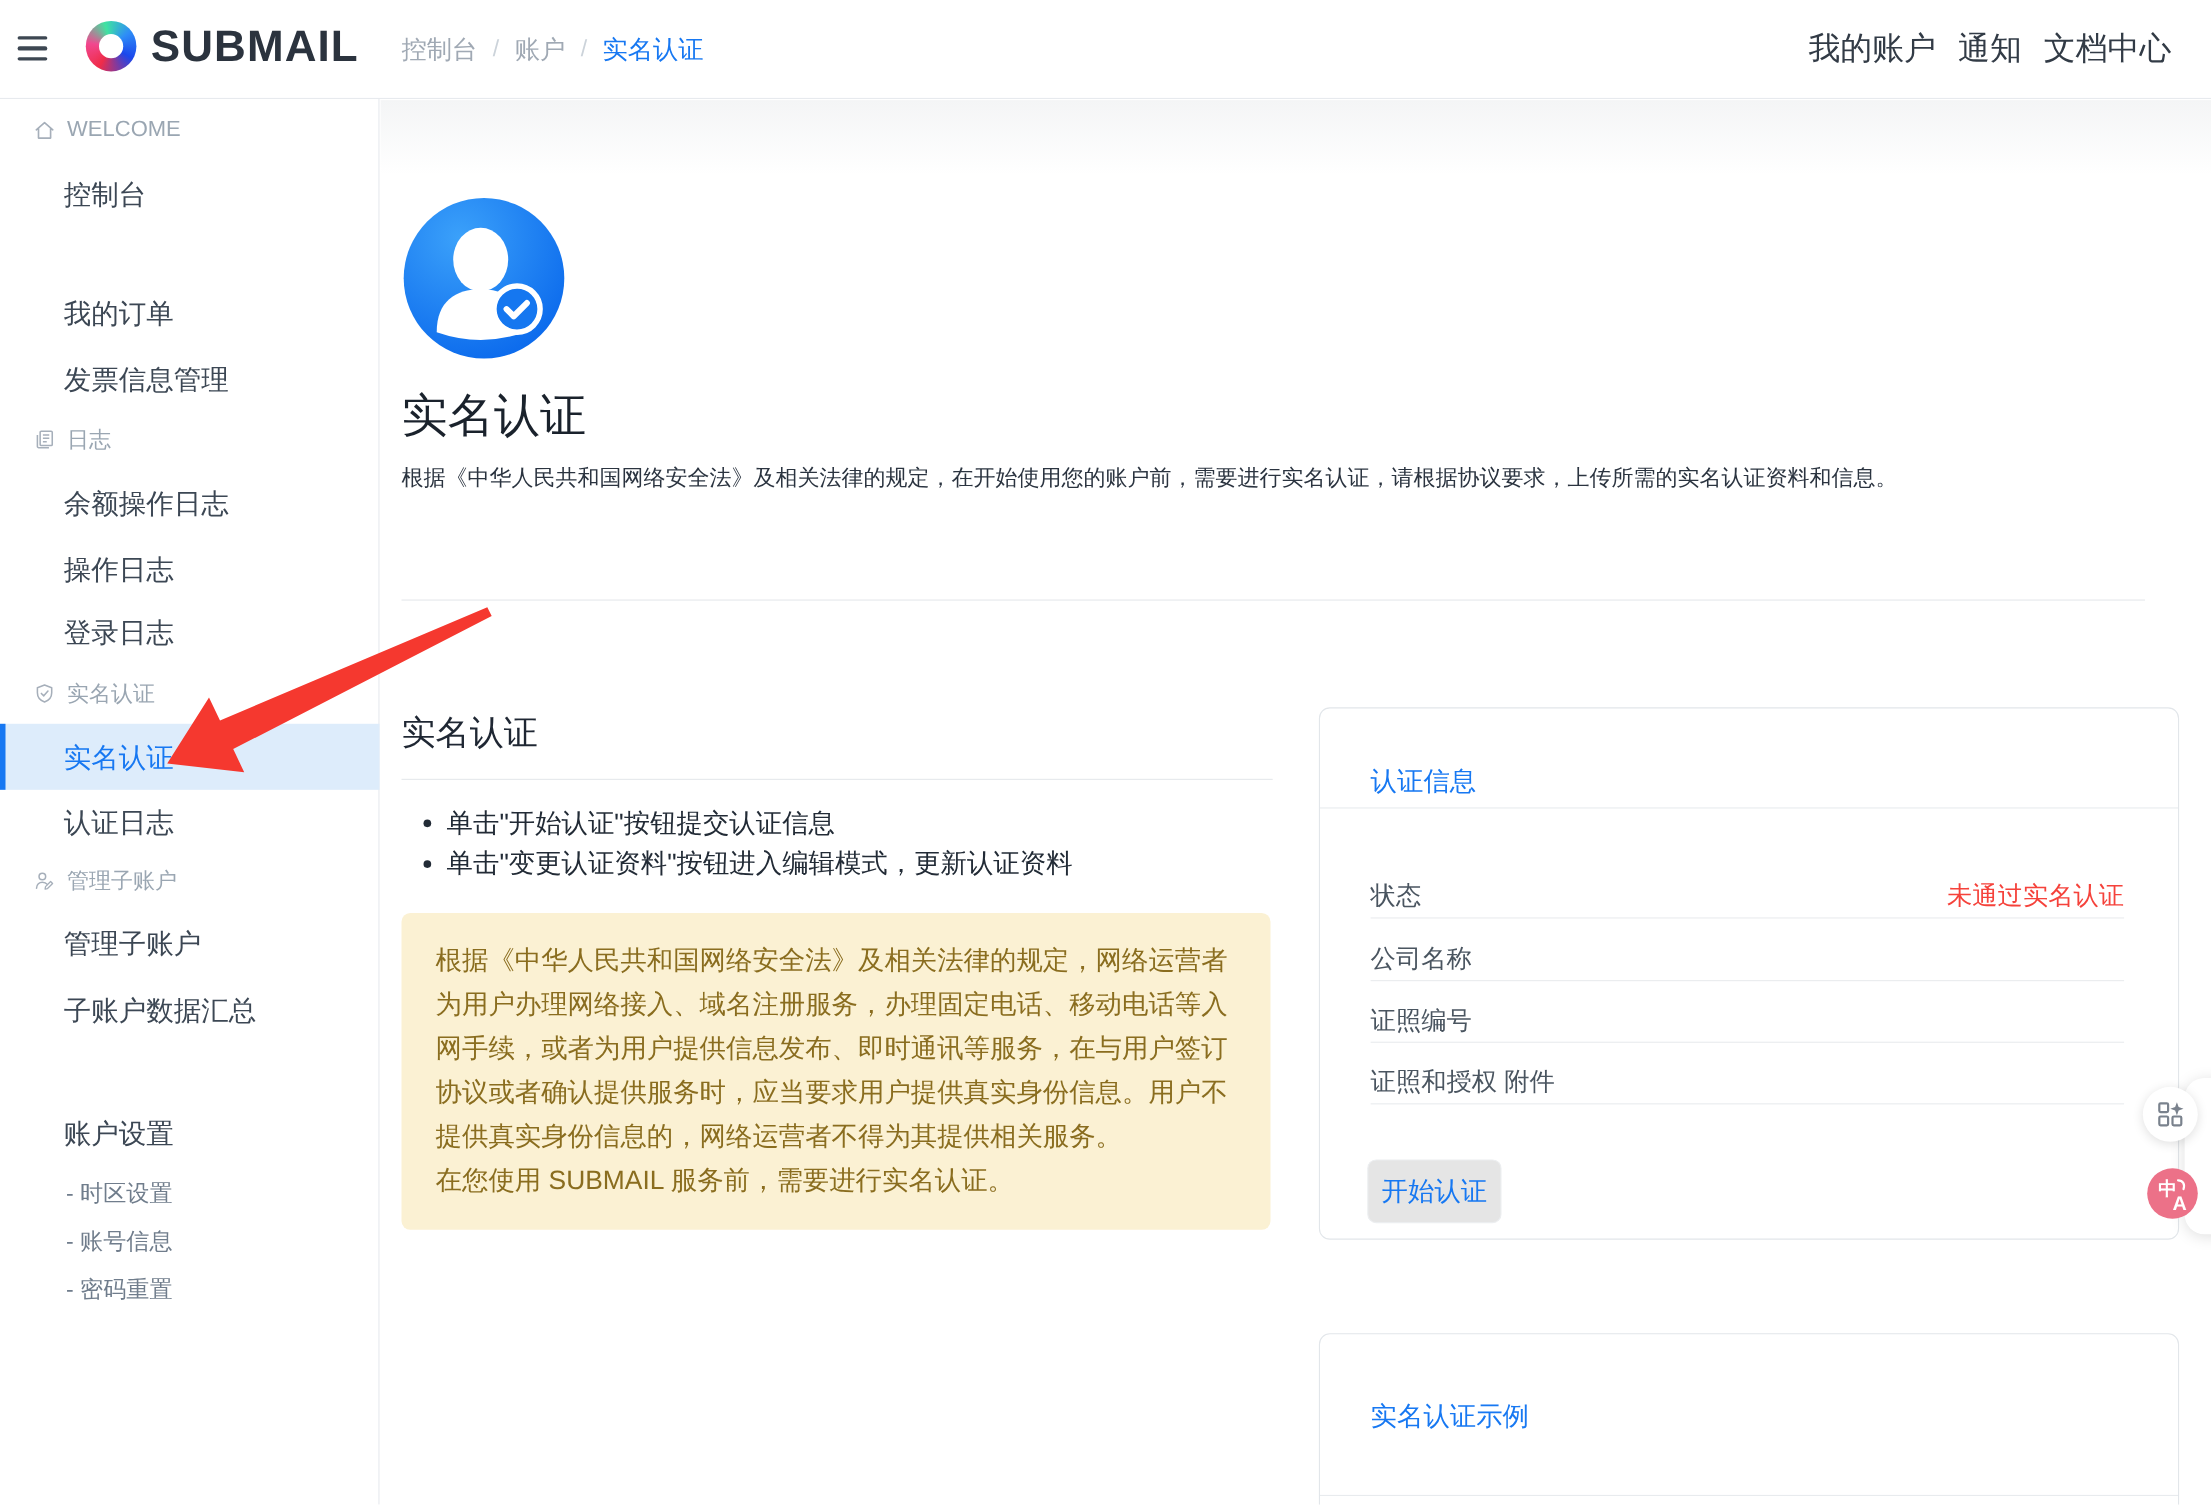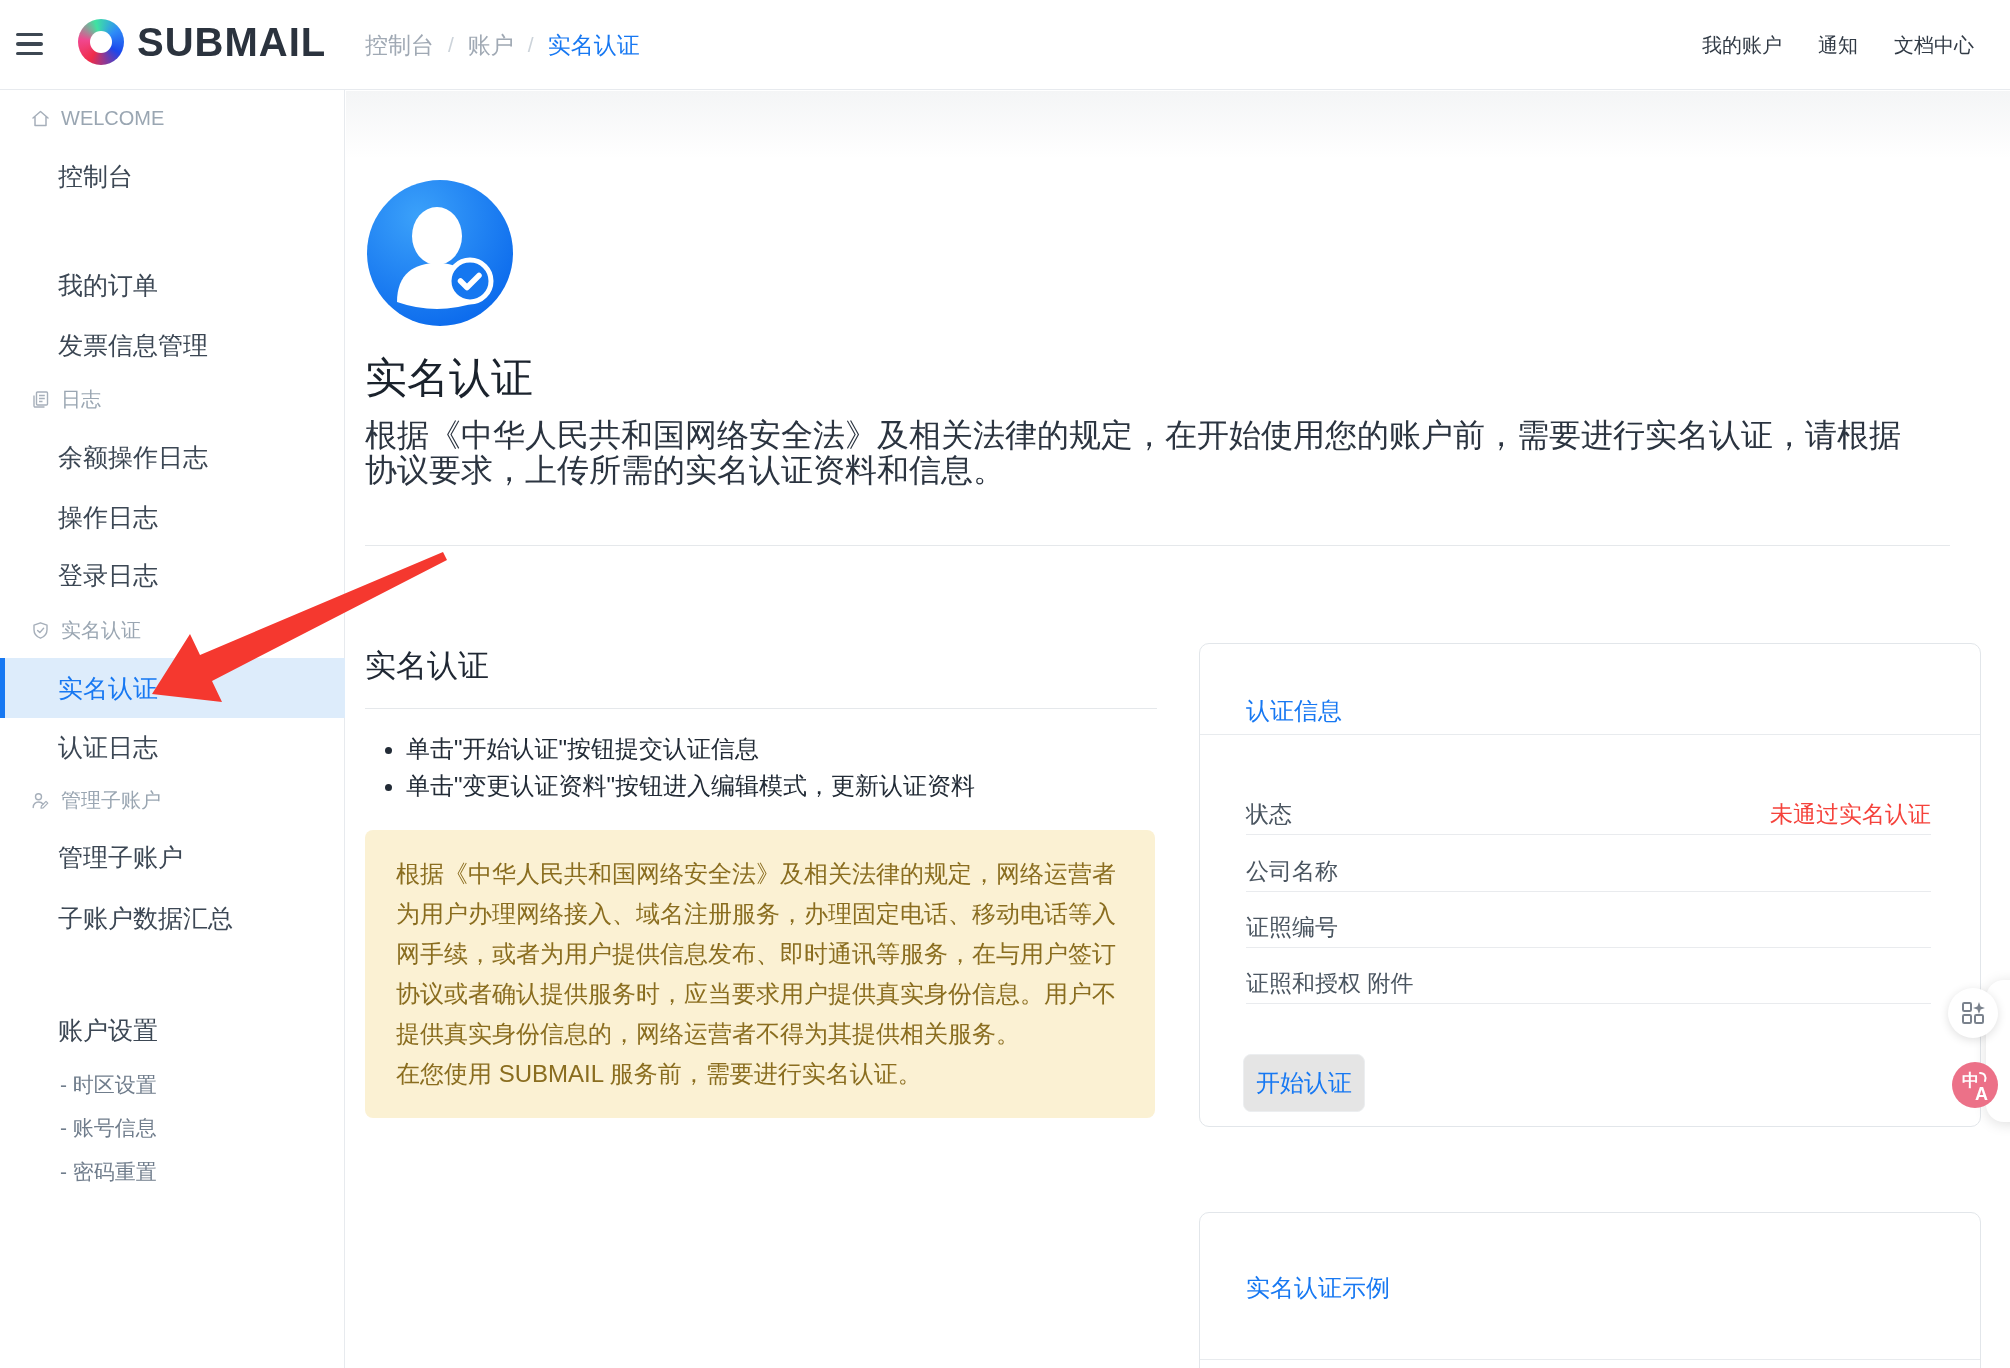--- a/index.html
+++ b/index.html
@@ -15,43 +15,43 @@
   .logo{position:absolute;left:78px;top:19px;display:flex;align-items:center;gap:13px;cursor:pointer;}
   .logo-swirl{width:46px;height:46px;border-radius:50%;position:relative;
       background:conic-gradient(from 210deg,#ef2c49,#f1478f,#3fe3a1,#2e8df7,#1b47ec 75%,#ef2c49);}
   .logo-swirl::after{content:"";position:absolute;inset:12px;background:#fff;border-radius:50%;}
   .logo-text{font-size:40px;font-weight:bold;color:#2b333e;letter-spacing:1px;}
   .breadcrumb{position:absolute;left:365px;top:0;height:90px;display:flex;align-items:center;gap:14px;
               font-size:23px;color:#a0a9b4;}
   .breadcrumb .sep{color:#ccd3da;font-size:21px;}
   .breadcrumb .current{color:#1778f2;}
   .crumb{cursor:pointer;}
-  .top-nav{position:absolute;right:36px;top:0;height:90px;display:flex;align-items:center;gap:36px;
-           font-size:20px;color:#323b46;}
+  .top-nav{position:absolute;right:36px;top:0;height:90px;display:flex;align-items:center;gap:20px;
+           font-size:29px;color:#323b46;}
   .top-nav span{cursor:pointer;}
 
   
   .sidebar{position:absolute;left:0;top:90px;width:345px;height:1278px;background:#fff;
            border-right:1px solid #e7eaee;z-index:4;}
   .side-row{position:absolute;left:0;width:345px;height:56px;display:flex;align-items:center;}
   .s-sec{color:#9aa6b2;font-size:20px;gap:10px;padding-left:30px;}
   .s-sec svg{width:21px;height:21px;color:#a6afba;flex:none;}
   .s-item{color:#3c4754;font-size:25px;padding-left:58px;cursor:pointer;}
   .s-sub{color:#707d8c;font-size:21px;padding-left:60px;height:44px;cursor:pointer;}
   .s-item.active{background:#ddecfb;color:#1778f2;}
   .s-item.active::before{content:"";position:absolute;left:0;top:0;bottom:0;width:5px;background:#1778f2;}
 
   
   .main-fade{position:absolute;left:346px;top:91px;width:1664px;height:68px;
              background:linear-gradient(#f4f5f6,#ffffff);}
   .avatar{position:absolute;left:367px;top:180px;width:146px;height:146px;border-radius:50%;
           background:radial-gradient(circle at 35% 25%,#3ba1fa,#0d6ced 78%);}
   .hero-title{position:absolute;left:365px;top:353px;font-size:42px;line-height:50px;
               font-weight:500;color:#1a222c;}
-  .hero-desc{position:absolute;left:365px;top:418px;width:1550px;font-size:32px;line-height:35px;color:#2b3440;}
+  .hero-desc{position:absolute;left:365px;top:418px;width:1550px;font-size:20px;line-height:35px;color:#2b3440;}
   .divider-1{position:absolute;left:365px;top:545px;width:1585px;height:1px;background:#e5e8eb;}
 
   .sec-title{position:absolute;left:365px;top:648px;font-size:31px;line-height:36px;font-weight:500;color:#1f2733;}
   .divider-2{position:absolute;left:365px;top:708px;width:792px;height:1px;background:#e5e8eb;}
   .steps{position:absolute;left:372px;top:730px;margin:0;padding-left:34px;
          font-size:24px;line-height:37px;color:#222b36;}
   .steps li{margin:0;}
 
   .notice{position:absolute;left:365px;top:830px;width:790px;height:288px;background:#fbf1d3;
           border-radius:8px;padding:24px 31px;font-size:24px;line-height:40px;color:#8a6d1f;}

